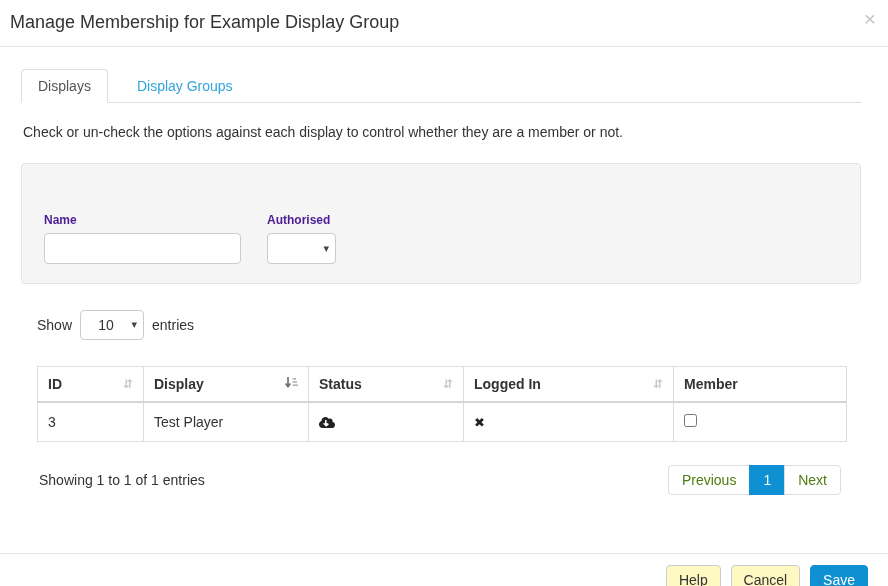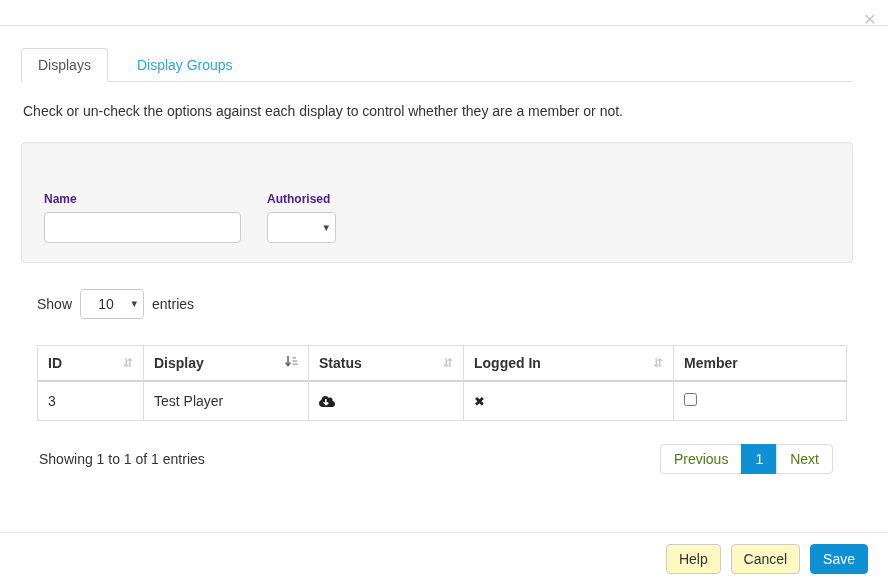--- a/index.html
+++ b/index.html
@@ -15,21 +15,21 @@
   
   .modal-header { position:relative; padding: 12px 15px 13px 10px; border-bottom: 1px solid #e5e5e5; }
   .modal-title { font-size: 18px; font-weight: 400; color:#333; }
   .close-btn {
     position:absolute; top:8px; right:12px;
     font-size:21px; line-height:1; color:#c5c5c5; background:none; border:none; cursor:pointer;
     font-weight:400;
   }
 
   
-  .modal-body { padding: 22px 35px 0 21px; flex:1; }
+  .modal-body { padding: 22px 27px 0 21px; flex:1; }
 
   
   .nav-tabs { list-style:none; display:flex; border-bottom:1px solid #ddd; }
   .nav-tabs li { margin-bottom:-1px; }
   .nav-tabs .tab-link {
     display:block; padding: 8px 16px; text-decoration:none; cursor:pointer;
     border:1px solid transparent; border-radius:4px 4px 0 0; font-size:14px;
   }
   .nav-tabs li.active .tab-link {
     color:#555; background:#fff; border-color:#ddd; border-bottom-color:#fff; cursor:default;
@@ -111,20 +111,21 @@
     margin-left:6px;
   }
   .btn-primary { background:#0e90d2; border-color:#0e90d2; color:#fff; }
 </style>
 </head>
 <body>
 
 <div class="modal">
 
   <div class="modal-header">
+    <div class="modal-title">Manage Membership for Example Display Group</div>
     <button class="close-btn">×</button>
   </div>
 
   <div class="modal-body">
 
     <ul class="nav-tabs">
       <li class="active">
         <span class="tab-link">Displays</span>
       </li>
       <li>

